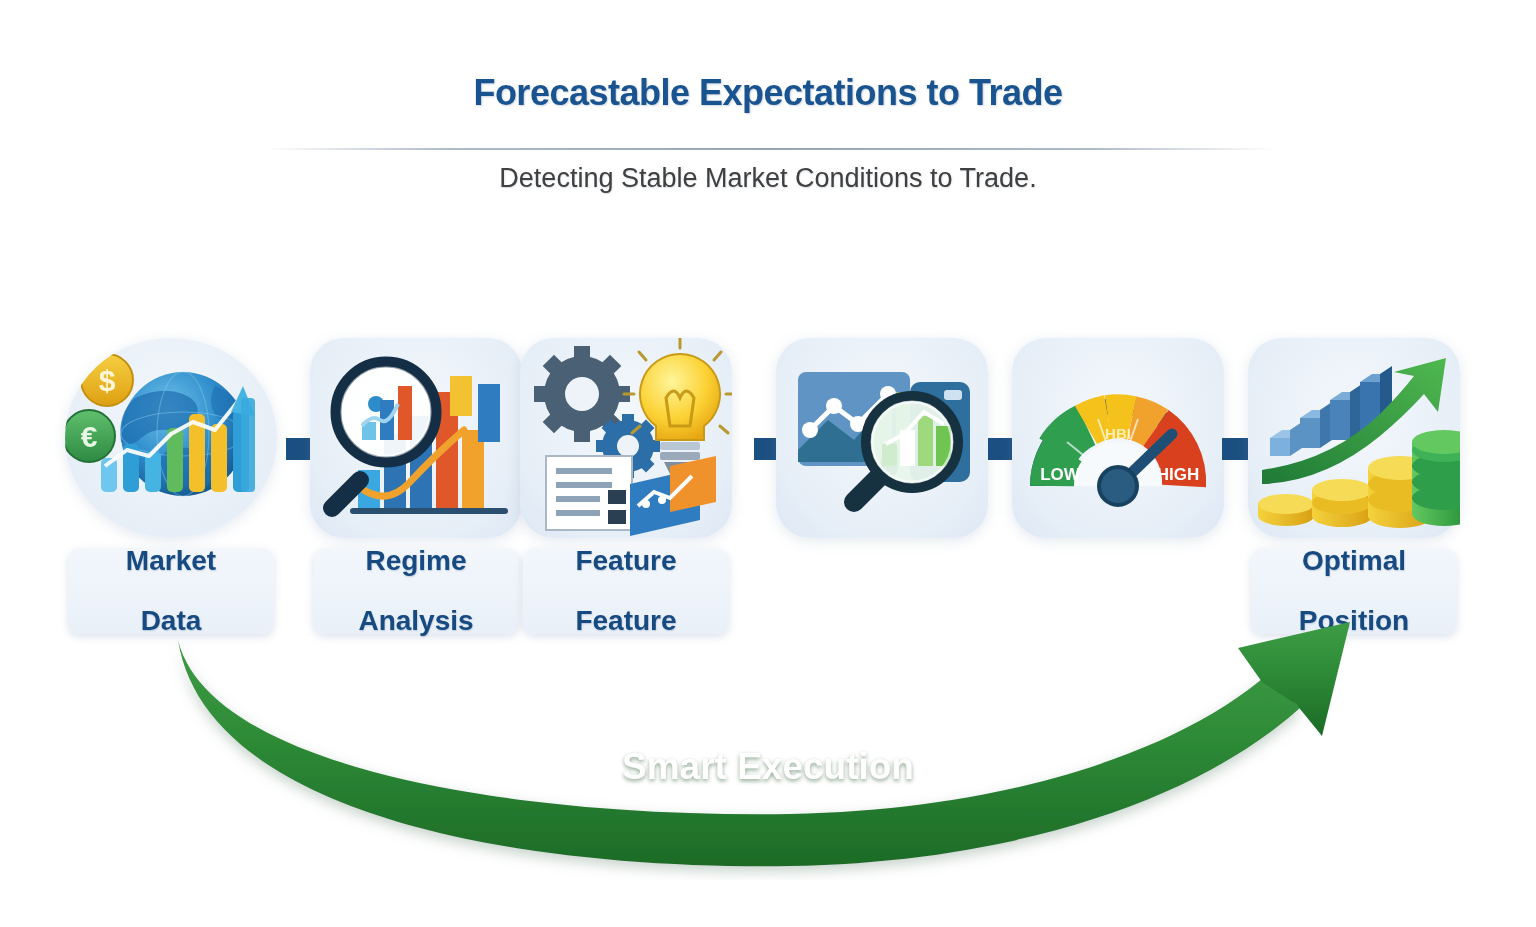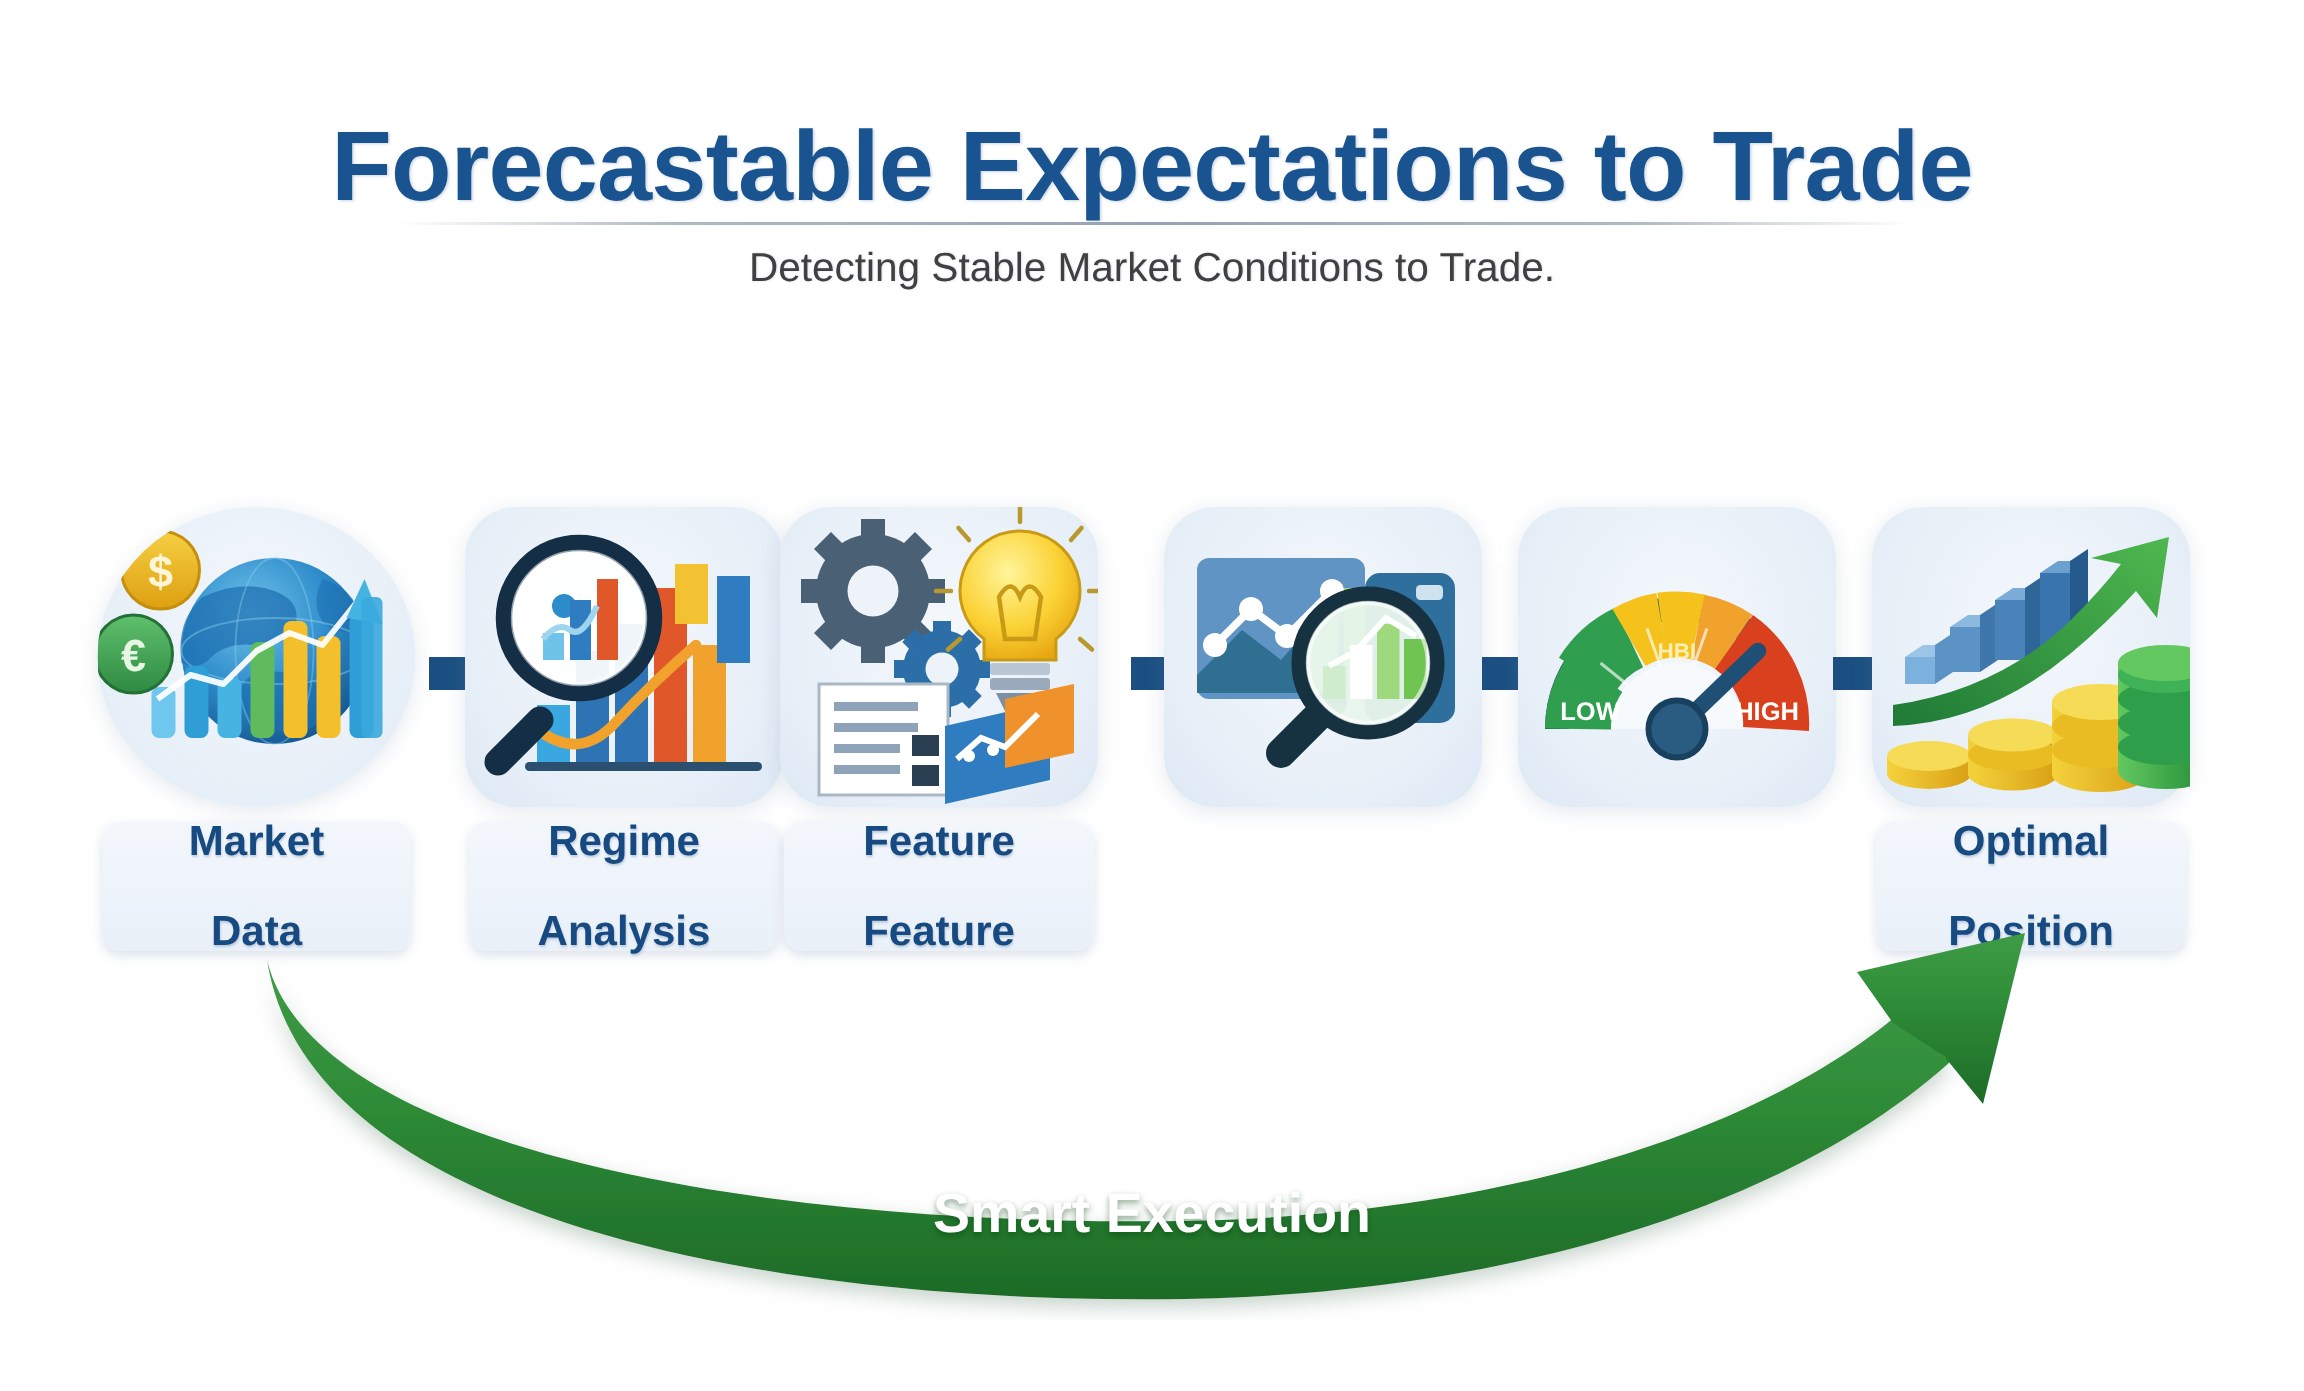--- a/index.html
+++ b/index.html
@@ -21,21 +21,21 @@
     left: 0; top: 0;
     width: 1536px;
     height: 230px;
   }
   #title {
     position: absolute;
     left: 0; top: 72px;
     width: 1536px;
     text-align: center;
     font-family: "Liberation Sans", sans-serif;
-    font-size: 66px;
+    font-size: 36px;
     font-weight: bold;
     color: #1a5490;
     letter-spacing: -0.5px;
     text-shadow: 1px 1px 2px rgba(140,160,185,0.45);
   }
   #title-divider {
     position: absolute;
     left: 265px; top: 148px;
     width: 1010px;
     height: 2px;
@@ -131,21 +131,20 @@
   #feedback-label {
     position: absolute;
     left: 0; top: 146px;
     width: 1536px;
     text-align: center;
     font-size: 37px;
     font-weight: bold;
     color: #ffffff;
     text-shadow: 0 2px 4px rgba(0,60,10,0.45);
     pointer-events: none;
-    margin-top: 42px;
   }
 </style>
 </head>
 <body>
 
 <div id="header">
   <div id="title">Forecastable Expectations to Trade</div>
   <div id="title-divider"></div>
   <div id="subtitle">Detecting Stable Market Conditions to Trade.</div>
 </div>

